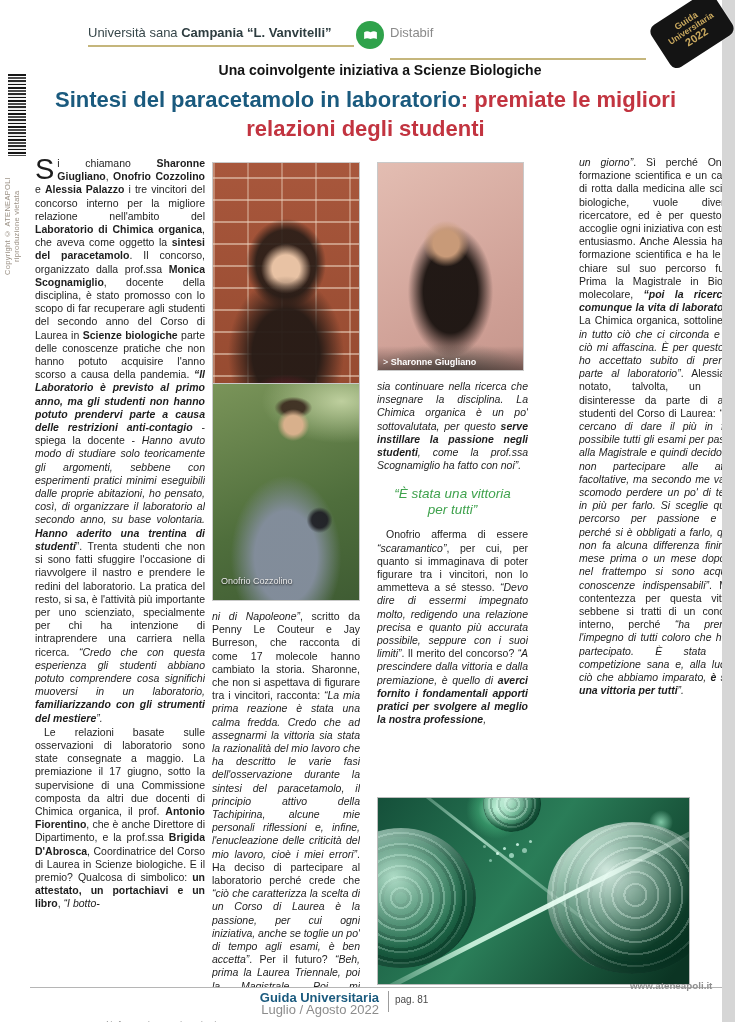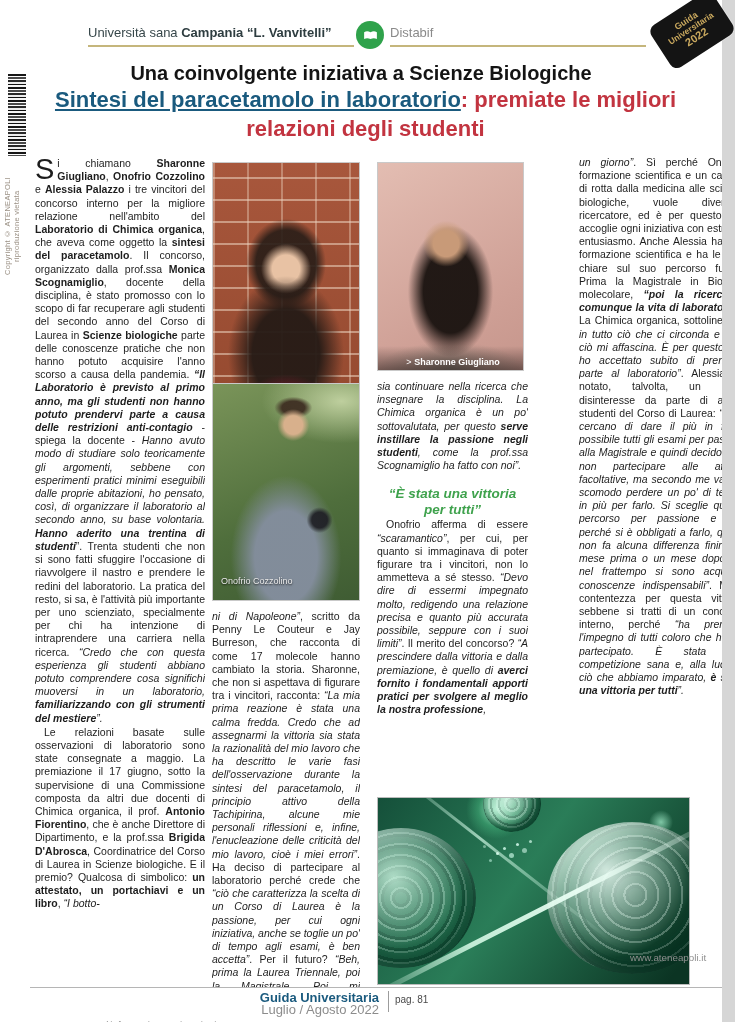--- a/index.html
+++ b/index.html
@@ -16,43 +16,43 @@
 
   
   .barcode{left:8px;top:74px;width:18px;height:82px;background:repeating-linear-gradient(180deg,#161616 0 2px,#fdfdfd 2px 3px,#4a4a4a 3px 5px,#fdfdfd 5px 6px,#2a2a2a 6px 8px,#ececec 8px 10px,#111 10px 11px,#f6f6f6 11px 13px);}
   .copyright{left:3px;top:160px;height:132px;writing-mode:vertical-rl;transform:rotate(180deg);font-size:7.5px;line-height:9px;color:#9a9084;white-space:pre-line;letter-spacing:.3px;text-align:center;}
 
   
   .hdr-uni{left:88px;top:25px;width:266px;padding-bottom:5px;border-bottom:2px solid var(--rule-olive);font-size:13px;color:#37474a;white-space:nowrap;}
   .hdr-uni b{color:#2e3d40;text-align:center;}
   .hdr-logo{left:356px;top:21px;width:28px;height:28px;border-radius:50%;background:var(--logo-green);display:flex;align-items:center;justify-content:center;}
   .hdr-logo svg{width:17px;height:17px;}
-  .hdr-org{left:390px;top:25px;width:256px;padding-bottom:5px;border-bottom:2px solid var(--rule-olive);font-size:13px;color:#8a8a8a;}
+  .hdr-org{left:390px;top:25px;width:256px;padding-bottom:18px;border-bottom:2px solid var(--rule-olive);font-size:13px;color:#8a8a8a;}
 
   
   .badge{left:655px;top:5px;width:74px;height:50px;background:var(--badge-bg);border-radius:8px;transform:rotate(-33deg);z-index:2;display:flex;flex-direction:column;align-items:center;justify-content:center;color:var(--badge-gold);font-weight:700;line-height:1.05;box-shadow:0 0 0 1px rgba(255,255,255,.25);}
   .badge .b1{font-size:9px;} .badge .b2{font-size:8.6px;} .badge .b3{font-size:11px;}
 
-  .kicker{left:26px;top:62px;width:670px;text-align:center;font-size:20px;font-weight:700;color:#141414;}
+  .kicker{left:45px;top:62px;width:670px;text-align:center;font-size:14px;font-weight:700;color:#141414;}
   .headline{left:28px;top:85px;width:675px;text-align:center;font-size:22px;font-weight:700;line-height:29px;}
-  .headline .hl-blue{color:var(--title-blue);text-decoration:underline;} .headline .hl-red{color:var(--title-red);}
+  .headline .hl-blue{color:var(--title-blue);} .headline .hl-red{color:var(--title-red);}
 
   
   .copy{font-size:10.5px;line-height:13.2px;text-align:justify;color:var(--body-text);}
   .copy p+p{margin-top:1px;}
   .indent{text-indent:9px;}
   .s-r{} .s-b{font-weight:700;} .s-i{font-style:italic;} .s-bi{font-weight:700;font-style:italic;}
   .dropcap{float:left;font-size:29px;line-height:25px;padding-right:3px;font-weight:400;}
 
   .col1{left:35px;top:157px;width:170px;height:830px;overflow:hidden;}
   .col2-text{left:212px;top:610px;width:148px;height:377px;overflow:hidden;}
   .col3{left:377px;top:380px;width:151px;height:412px;overflow:hidden;}
   .col4{left:549px;top:156px;width:166px;height:600px;overflow:hidden;margin-left:30px;}
 
-  .pullquote{margin:14px 0 0;text-align:center;font-size:13.5px;line-height:16px;font-weight:700;font-style:italic;color:var(--pull-quote-green);white-space:pre-line;}
+  .pullquote{margin:14px 0 10px;text-align:center;font-size:13.5px;line-height:16px;font-weight:400;font-style:italic;color:var(--pull-quote-green);white-space:pre-line;}
 
   
   .photo{border:1px solid #c9c9c9;overflow:hidden;}
   .ph1{left:212px;top:162px;width:148px;height:260px;
     background:
       radial-gradient(ellipse 40px 26px at 50% 92%,rgba(142,30,52,.95),rgba(142,30,52,0) 100%),
       radial-gradient(ellipse 58px 78px at 50% 74%,rgba(38,27,22,.96) 58%,rgba(38,27,22,0) 100%),
       radial-gradient(circle 25px at 50% 41%,#e8c2a4 55%,rgba(232,194,164,0) 100%),
       radial-gradient(ellipse 50px 56px at 50% 39%,rgba(42,30,24,.92) 60%,rgba(42,30,24,0) 80%),
       repeating-linear-gradient(0deg,rgba(236,212,192,.55) 0 2px,rgba(236,212,192,0) 2px 22px),
@@ -67,21 +67,21 @@
       radial-gradient(ellipse 80px 42px at 88% 8%,rgba(205,220,172,.85),rgba(205,220,172,0) 100%),
       linear-gradient(160deg,#7a9459,#4f6e3c 60%,#3f5c33);}
   .ph3{left:377px;top:162px;width:147px;height:209px;
     background:
       radial-gradient(circle 23px at 47% 39%,#c89a78 56%,rgba(200,154,120,0) 100%),
       radial-gradient(ellipse 52px 80px at 50% 62%,rgba(26,19,16,.96) 52%,rgba(26,19,16,0) 82%),
       radial-gradient(ellipse 72px 26px at 50% 99%,rgba(122,112,102,.85),rgba(122,112,102,0) 100%),
       linear-gradient(150deg,#e3bdb2,#cfa096 70%,#c6968c);}
   .cap-bar{position:absolute;left:0;right:0;bottom:0;height:17px;background:rgba(18,18,18,.78);color:#fff;font-size:8.8px;line-height:17px;padding-left:4px;white-space:nowrap;}
   .cap-float{position:absolute;left:8px;bottom:14px;color:#eaeaea;font-size:9px;text-shadow:0 1px 2px rgba(0,0,0,.8);}
-  .cap-fade{position:absolute;left:0;right:0;bottom:0;height:24px;background:linear-gradient(rgba(0,0,0,0),rgba(0,0,0,.45));color:#fff;font-size:9px;line-height:32px;padding-left:5px;white-space:nowrap;text-align:center;}
+  .cap-fade{position:absolute;left:0;right:0;bottom:0;height:24px;background:linear-gradient(rgba(0,0,0,0),rgba(0,0,0,.45));color:#fff;font-size:9px;line-height:32px;padding-left:5px;white-space:nowrap;}
   .cap-bold{font-weight:700;}
 
   
   .bio{left:377px;top:797px;width:313px;height:188px;overflow:hidden;border:1px solid #bcbcbc;
     background:
       radial-gradient(circle 30px at 38% 6%,rgba(170,240,205,.9),rgba(70,180,125,.5) 60%,rgba(70,180,125,0) 100%),
       radial-gradient(circle 12px at 91% 13%,rgba(160,235,200,.75),rgba(160,235,200,0) 100%),
       linear-gradient(125deg,#15503a,#2a7d58 45%,#0b3423 95%);}
   .cell{position:absolute;border-radius:50%;}
   .cellR{right:-28px;top:24px;width:170px;height:152px;
@@ -104,21 +104,21 @@
     box-shadow:7px -5px 0 rgba(205,248,230,.85),14px 2px 0 1px rgba(195,242,222,.7),-7px 7px 0 rgba(185,238,218,.6),20px -9px 0 rgba(215,252,238,.85),27px -3px 0 1px rgba(205,244,228,.6),-13px -7px 0 rgba(205,244,224,.5),33px -12px 0 rgba(215,252,238,.7);}
 
   
   .f-rule{left:30px;top:987px;width:692px;height:1px;background:#b5b5b5;}
   .f-left{left:40px;top:995px;font-size:9.8px;color:var(--muted-gray);margin-top:24px;}
   .f-center{left:255px;top:992px;width:124px;text-align:right;line-height:11.5px;}
   .f-center .g1{font-size:13px;font-weight:700;color:var(--title-blue);display:block;}
   .f-center .g2{font-size:13px;color:#8c8c8c;display:block;}
   .f-vline{left:388px;top:991px;width:1px;height:21px;background:#9c9c9c;}
   .f-page{left:395px;top:994px;font-size:10px;color:#4a4a4a;}
-  .f-right{left:630px;top:952px;font-size:9.8px;color:var(--muted-gray);}
+  .f-right{left:630px;top:980px;font-size:9.8px;color:var(--muted-gray);font-weight:bold;}
 </style>
 </head>
 <body>
 
 <div class="abs edge-right"></div>
 
 <div class="abs barcode"></div>
 <div class="abs copyright">Copyright © ATENEAPOLI
 riproduzione vietata</div>
 

